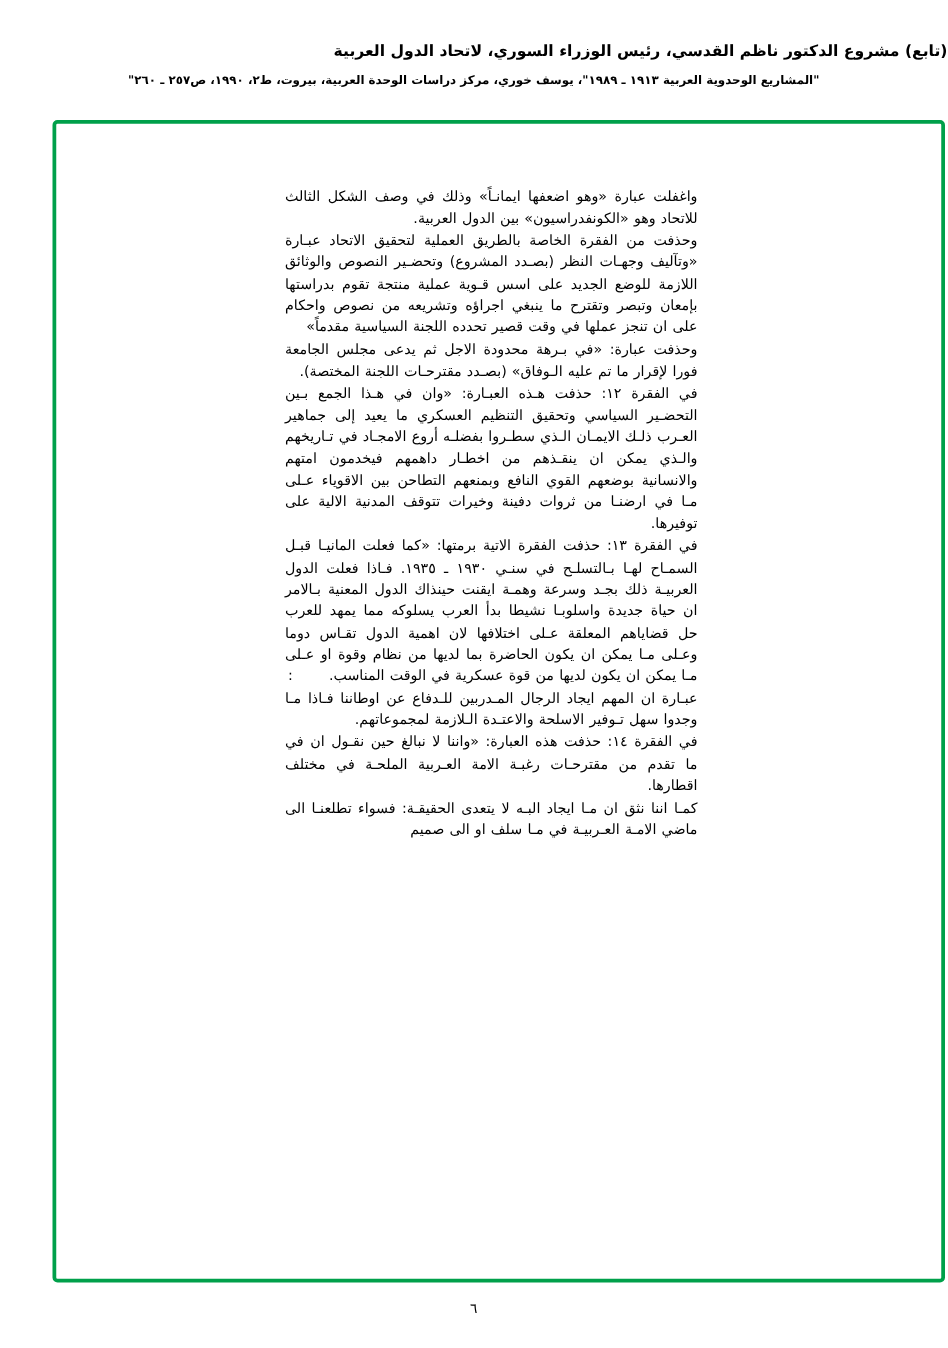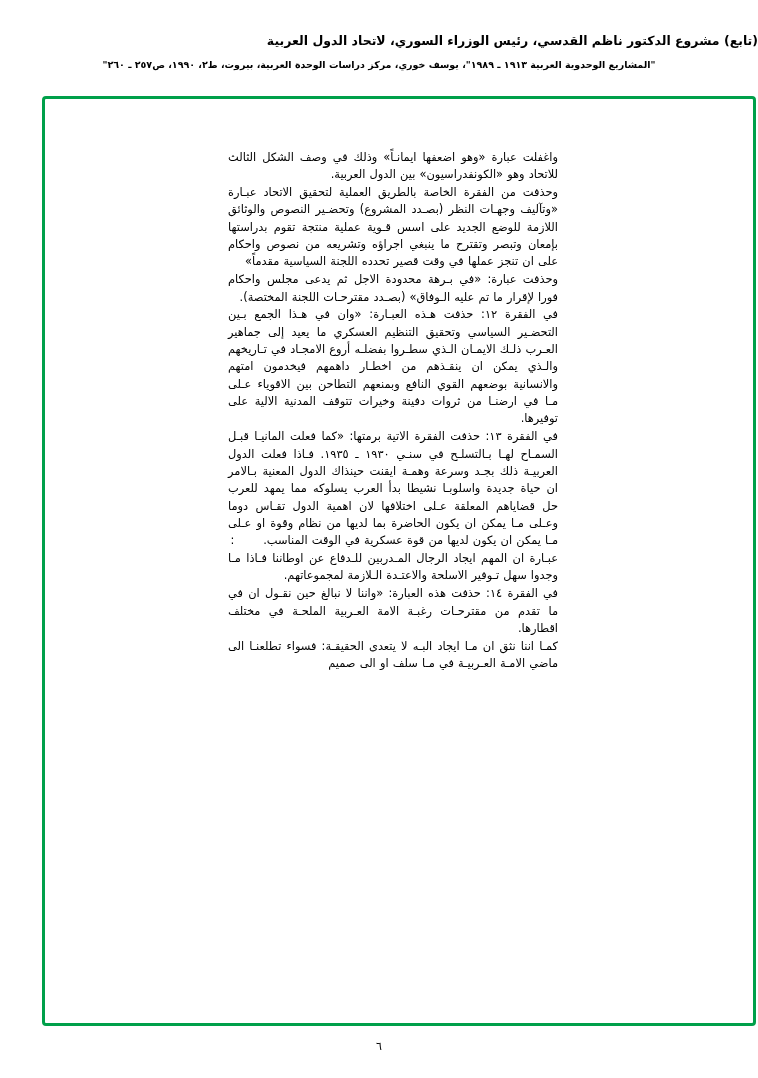--- a/index.html
+++ b/index.html
@@ -82,21 +82,21 @@
 
   <div class="header">
     <div class="header-title">(تابع) مشروع الدكتور ناظم القدسي، رئيس الوزراء السوري، لاتحاد الدول العربية</div>
     <div class="header-source">"المشاريع الوحدوية العربية ١٩١٣ ـ ١٩٨٩"، يوسف خوري، مركز دراسات الوحدة العربية، بيروت، ط٢، ١٩٩٠، ص٢٥٧ ـ ٢٦٠"</div>
   </div>
 
   <div class="frame">
     <div class="body-text">
       <p class="para">واغفلت عبارة «وهو اضعفها ايمانـاً» وذلك في وصف الشكل الثالث للاتحاد وهو «الكونفدراسيون» بين الدول العربية.</p>
       <p class="para">وحذفت من الفقرة الخاصة بالطريق العملية لتحقيق الاتحاد عبـارة «وتآليف وجهـات النظر (بصـدد المشروع) وتحضـير النصوص والوثائق اللازمة للوضع الجديد على اسس قـوية عملية منتجة تقوم بدراستها بإمعان وتبصر وتقترح ما ينبغي اجراؤه وتشريعه من نصوص واحكام على ان تنجز عملها في وقت قصير تحدده اللجنة السياسية مقدماً»</p>
-      <p class="para">وحذفت عبارة: «في بـرهة محدودة الاجل ثم يدعى مجلس واحكام فورا لإقرار ما تم عليه الـوفاق» (بصـدد مقترحـات اللجنة المختصة).</p>
+      <p class="para">وحذفت عبارة: «في بـرهة محدودة الاجل ثم يدعى مجلس الجامعة فورا لإقرار ما تم عليه الـوفاق» (بصـدد مقترحـات اللجنة المختصة).</p>
       <p class="para">في الفقرة ١٢: حذفت هـذه العبـارة: «وان في هـذا الجمع بـين التحضـير السياسي وتحقيق التنظيم العسكري ما يعيد إلى جماهير العـرب ذلـك الايمـان الـذي سطـروا بفضلـه أروع الامجـاد في تـاريخهم والـذي يمكن ان ينقـذهم من اخطـار داهمهم فيخدمون امتهم والانسانية بوضعهم القوي النافع وبمنعهم التطاحن بين الاقوياء عـلى مـا في ارضنـا من ثروات دفينة وخيرات تتوقف المدنية الالية على توفيرها.</p>
       <p class="para">في الفقرة ١٣: حذفت الفقرة الاتية برمتها: «كما فعلت المانيـا قبـل السمـاح لهـا بـالتسلـح في سنـي ١٩٣٠ ـ ١٩٣٥. فـاذا فعلت الدول العربيـة ذلك بجـد وسرعة وهمـة ايقنت حينذاك الدول المعنية بـالامر ان حياة جديدة واسلوبـا نشيطا بدأ العرب يسلوكه مما يمهد للعرب حل قضاياهم المعلقة عـلى اختلافها لان اهمية الدول تقـاس دوما وعـلى مـا يمكن ان يكون الحاضرة بما لديها من نظام وقوة او عـلى مـا يمكن ان يكون لديها من قوة عسكرية في الوقت المناسب.&nbsp;&nbsp;&nbsp;&nbsp;&nbsp;&nbsp;&nbsp;:</p>
       <p class="para">عبـارة ان المهم ايجاد الرجال المـدربين للـدفاع عن اوطاننا فـاذا مـا وجدوا سهل تـوفير الاسلحة والاعتـدة الـلازمة لمجموعاتهم.</p>
       <p class="para">في الفقرة ١٤: حذفت هذه العبارة: «واننا لا نبالغ حين نقـول ان في ما تقدم من مقترحـات رغبـة الامة العـربية الملحـة في مختلف اقطارها.</p>
       <p class="para">كمـا اننا نثق ان مـا ايجاد البـه لا يتعدى الحقيقـة: فسواء تطلعنـا الى ماضي الامـة العـربيـة في مـا سلف او الى صميم</p>
     </div>
   </div>
 
   <div class="page-number">٦</div>
 

